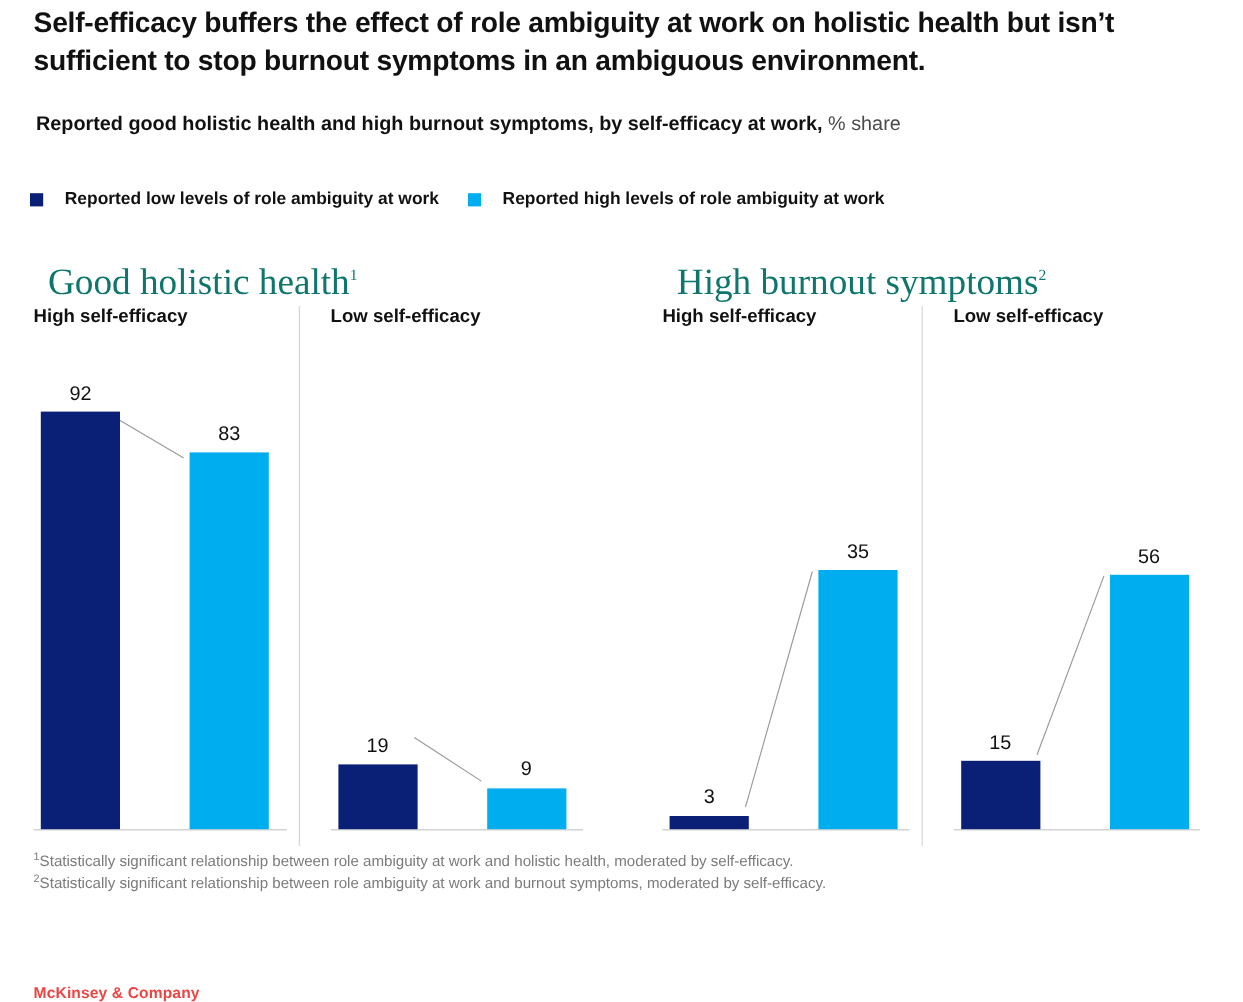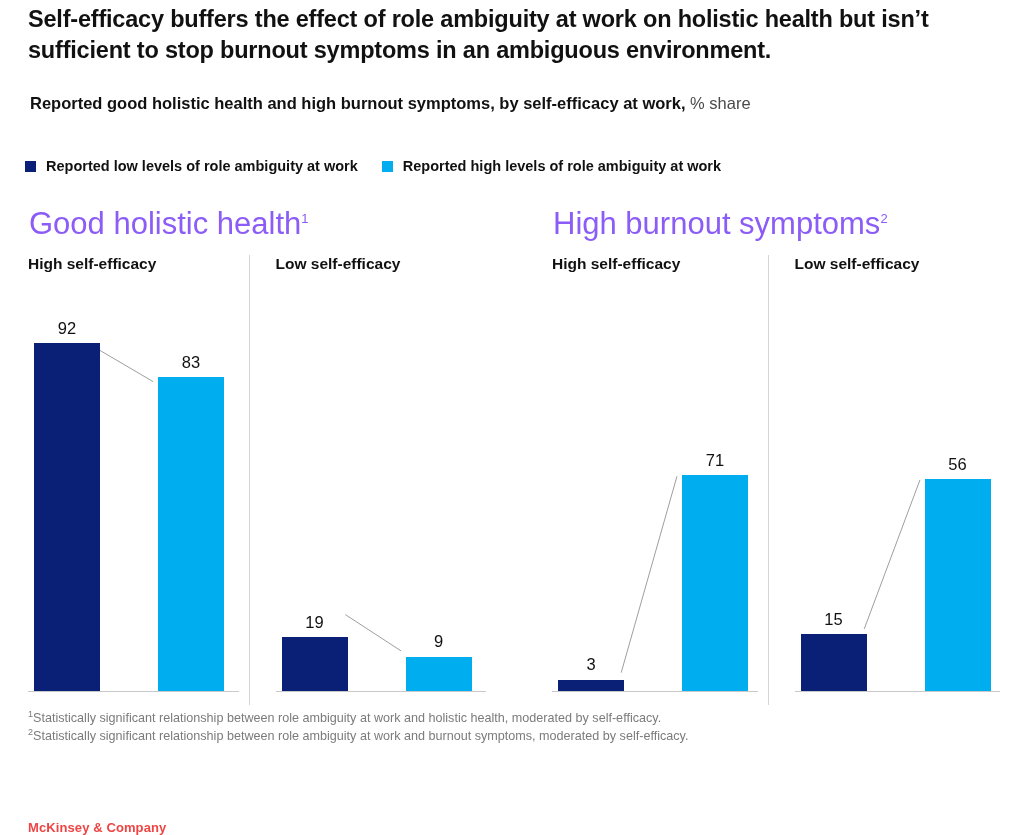--- a/index.html
+++ b/index.html
@@ -51,46 +51,46 @@
     align-items: center;
     gap: 24px;
     font-size: 14.5px;
     font-weight: bold;
     color: #111111;
     white-space: nowrap;
   }
   .legend-item {
     display: flex;
     align-items: center;
-    gap: 10px;
+    gap: 18px;
   }
   .swatch {
     width: 11px;
     height: 11px;
     display: inline-block;
     flex: 0 0 auto;
   }
 
   
   .group {
     position: absolute;
     top: 200px;
     height: 505px;
   }
   .group.left  { left: 28px;  width: 480px; }
   .group.right { left: 552px; width: 470px; }
 
   .group-title {
-    font-family: Liberation Sans, sans-serif;
+    font-family: Liberation Serif, serif;
     font-size: 31px;
     font-weight: normal;
-    color: #8b5cf6;
+    color: #0f766e;
     line-height: 1.1;
     white-space: nowrap;
-    margin: 1px;
+    margin: 12px;
     padding-top: 6px;
   }
   .group-title sup {
     font-size: 13px;
     vertical-align: super;
     line-height: 0;
   }
 
   
   .panels {
@@ -275,21 +275,21 @@
       <div class="plot">
         <div class="axis-line"></div>
         <svg class="connector" viewBox="0 0 220 405">
             <line x1="72" y1="384.6521739130435" x2="130" y2="180.3913043478261" stroke="#9a9a9a" stroke-width="1"></line>
           </svg>
         <div class="bar" style="height: 11.3478px; left: 6px;">
           <span class="bar-value">3</span>
           <span class="bar-rect" style="background: rgb(10, 31, 118);"></span>
         </div>
         <div class="bar" style="height: 215.609px; left: 130px;">
-          <span class="bar-value">71</span>
+          <span class="bar-value">35</span>
           <span class="bar-rect" style="background: rgb(0, 174, 239);"></span>
         </div>
       </div>
     </div>
     <div class="panel second">
       <div class="panel-label">Low self-efficacy</div>
       <div class="plot">
         <div class="axis-line"></div>
         <svg class="connector" viewBox="0 0 220 405">
             <line x1="72" y1="339.2608695652174" x2="130" y2="184.17391304347825" stroke="#9a9a9a" stroke-width="1"></line>

